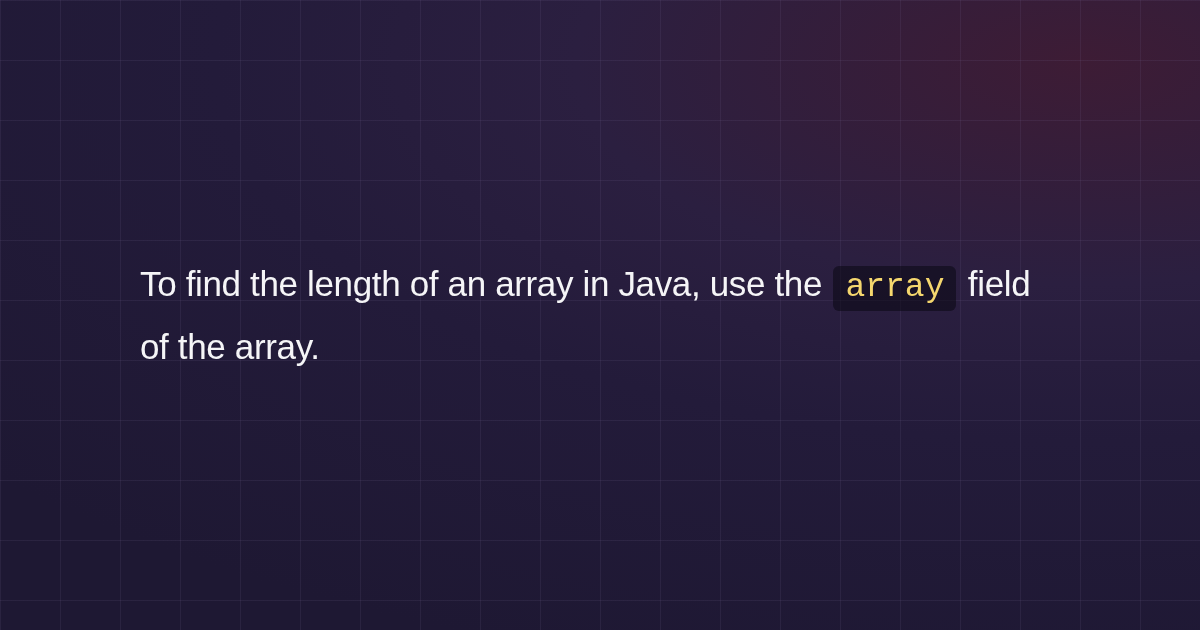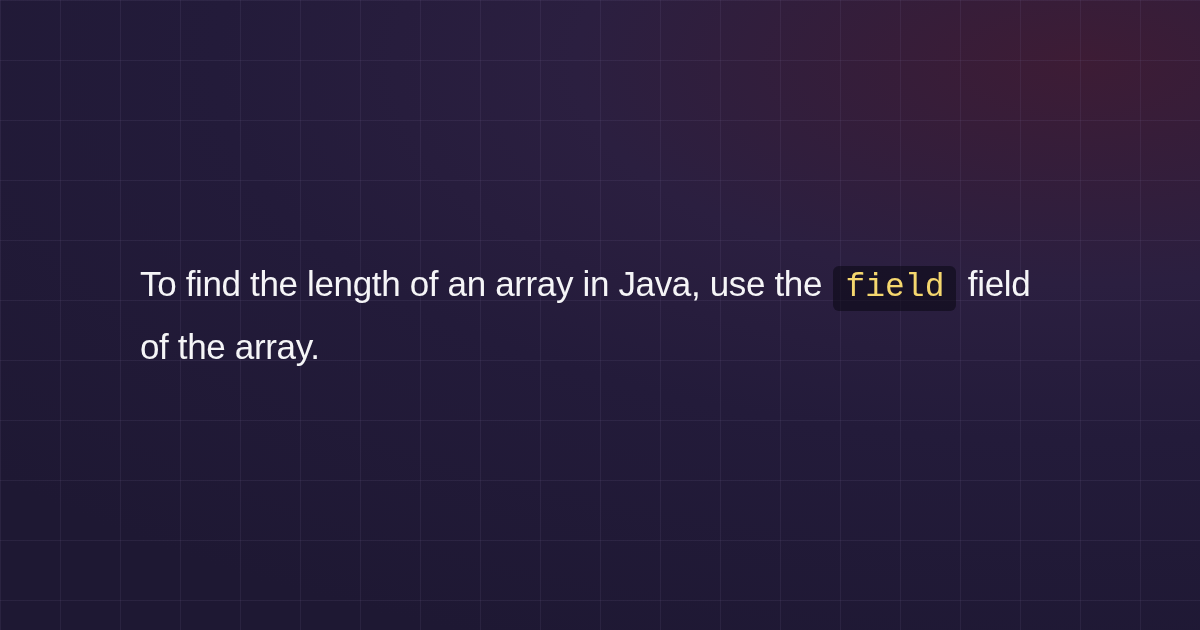--- a/index.html
+++ b/index.html
@@ -60,15 +60,15 @@
     }
   </style>
 </head>
 <body>
 
 <div class="background"></div>
 <div class="grid-overlay"></div>
 
 <div class="content-container">
   <p class="text-block">
-    <span>To find the length of an array in Java, use the </span><span class="code-inline">field</span><span> field of the array.</span>
+    <span>To find the length of an array in Java, use the </span><span class="code-inline">array</span><span> field of the array.</span>
   </p>
 </div>
 
 </body></html>

